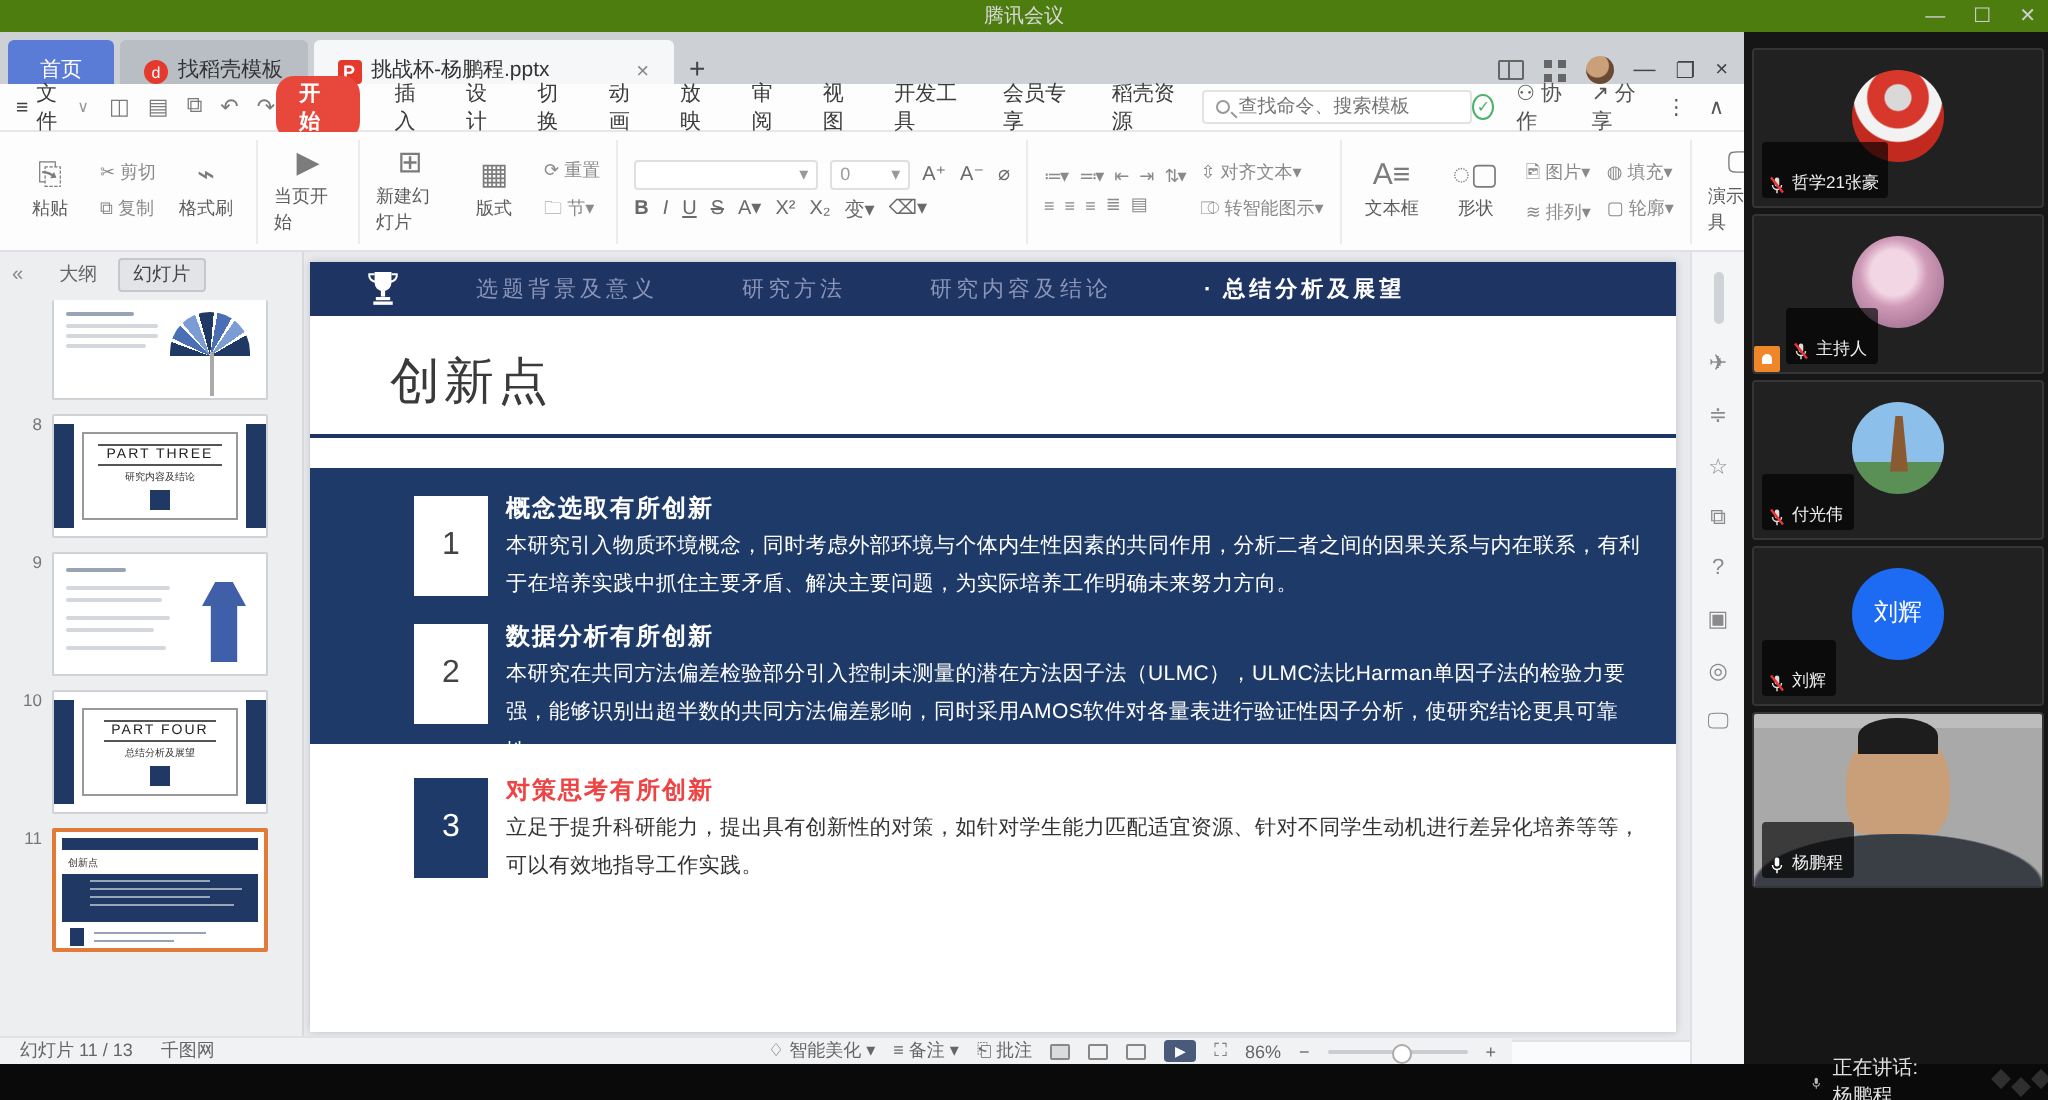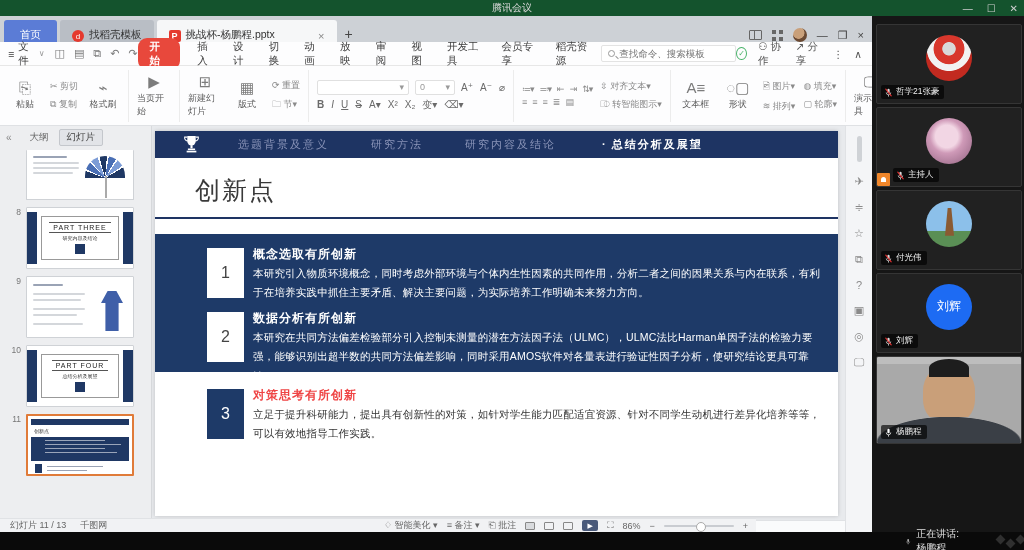--- a/index.html
+++ b/index.html
@@ -1,21 +1,21 @@
 <!DOCTYPE html>
 <html><head>
 <meta charset="utf-8">
 <style>
   * { margin:0; padding:0; box-sizing:border-box; }
   html,body { width:1024px; height:550px; overflow:hidden; background:#000;
     font-family:"Liberation Sans","DejaVu Sans",sans-serif; }
 
   
   #stage { position:relative; width:1024px; height:550px; background:#111; }
-  #topbar { position:absolute; left:0; top:0; width:1024px; height:16px; background:#14532d;
+  #topbar { position:absolute; left:0; top:0; width:1024px; height:16px; background:#4d7c0f;
     color:#d8d8d8; font-size:10px; display:flex; align-items:center; justify-content:center; }
   #topbar .winctl { position:absolute; right:6px; top:0; height:16px; display:flex; gap:14px;
     align-items:center; color:#cfcfcf; font-size:10px; }
   #bottombar { position:absolute; left:0; top:532px; width:1024px; height:18px; background:#0a0a0a;
     display:flex; align-items:center; color:#e0e0e0; font-size:10px; }
   #bottombar .speak { margin-left:905px; display:flex; align-items:center; gap:5px; }
   .wm { display:flex; gap:3px; margin-left:28px; opacity:.5; }
   .wm i { width:7px; height:7px; background:#555; transform:rotate(45deg); display:block; }
   #toast { position:absolute; left:0; top:531px; width:140px; height:19px; background:#36424f;
     color:#fff; font-size:9.5px; display:flex; align-items:center; gap:4px; padding:0 6px; z-index:30; }
@@ -166,21 +166,21 @@
   .zslider { width:70px; height:2px; background:#c9ccd1; border-radius:1px; position:relative; }
   .zslider::after { content:""; position:absolute; left:32px; top:-3px; width:8px; height:8px; border-radius:50%;
     background:#fff; border:1px solid #aaa; }
 
   
   #panel { position:absolute; left:872px; top:16px; width:152px; height:516px; background:#161616; padding:8px 2px 0 4px; }
   .tile { position:relative; width:146px; height:80px; background:#212121; border:1px solid #353535;
     border-radius:2px; margin-bottom:3px; overflow:hidden; }
   .tile .av { position:absolute; left:50%; top:42%; transform:translate(-50%,-50%); width:46px; height:46px; border-radius:50%; }
   .nametag { position:absolute; left:4px; bottom:4px; background:rgba(0,0,0,.65); border-radius:2px;
-    padding:1px 5px 1px 3px; display:flex; align-items:center; gap:3px; color:#eee; font-size:8.5px; }
+    padding:15px 5px 1px 3px; display:flex; align-items:center; gap:3px; color:#eee; font-size:8.5px; }
   .hostbadge { position:absolute; left:0; bottom:0; width:13px; height:13px; background:#f0862a; border-radius:1px;
     display:flex; align-items:center; justify-content:center; }
   .hostbadge::after { content:""; width:5px; height:5px; border-radius:50% 50% 0 0; background:#fff; }
   .av.ultra { background:radial-gradient(circle at 50% 30%, #d9d9d9 0 16%, #d8372c 18% 38%, #f2f2f2 40% 55%, #c22a20 57% 100%); }
   .av.pink { background:radial-gradient(circle at 45% 40%, #f2d6e4 0 30%, #cf9ab8 45%, #8d5f7d 100%); }
   .av.tower-av { background:linear-gradient(#8cc0ea 0 65%, #5a8f55 65% 100%); }
   .av.tower-av::after { content:""; position:absolute; left:19px; top:7px; width:9px; height:28px; background:#8a5a32;
     clip-path:polygon(30% 0,70% 0,100% 100%,0 100%); }
   .av.pale { background:radial-gradient(circle at 55% 45%, #f4f6f0 0 35%, #d9e4d2 55%, #93a98c 100%); }
   .av.blue { background:#1d6bf3; color:#fff; font-size:12px; display:flex; align-items:center; justify-content:center; }

